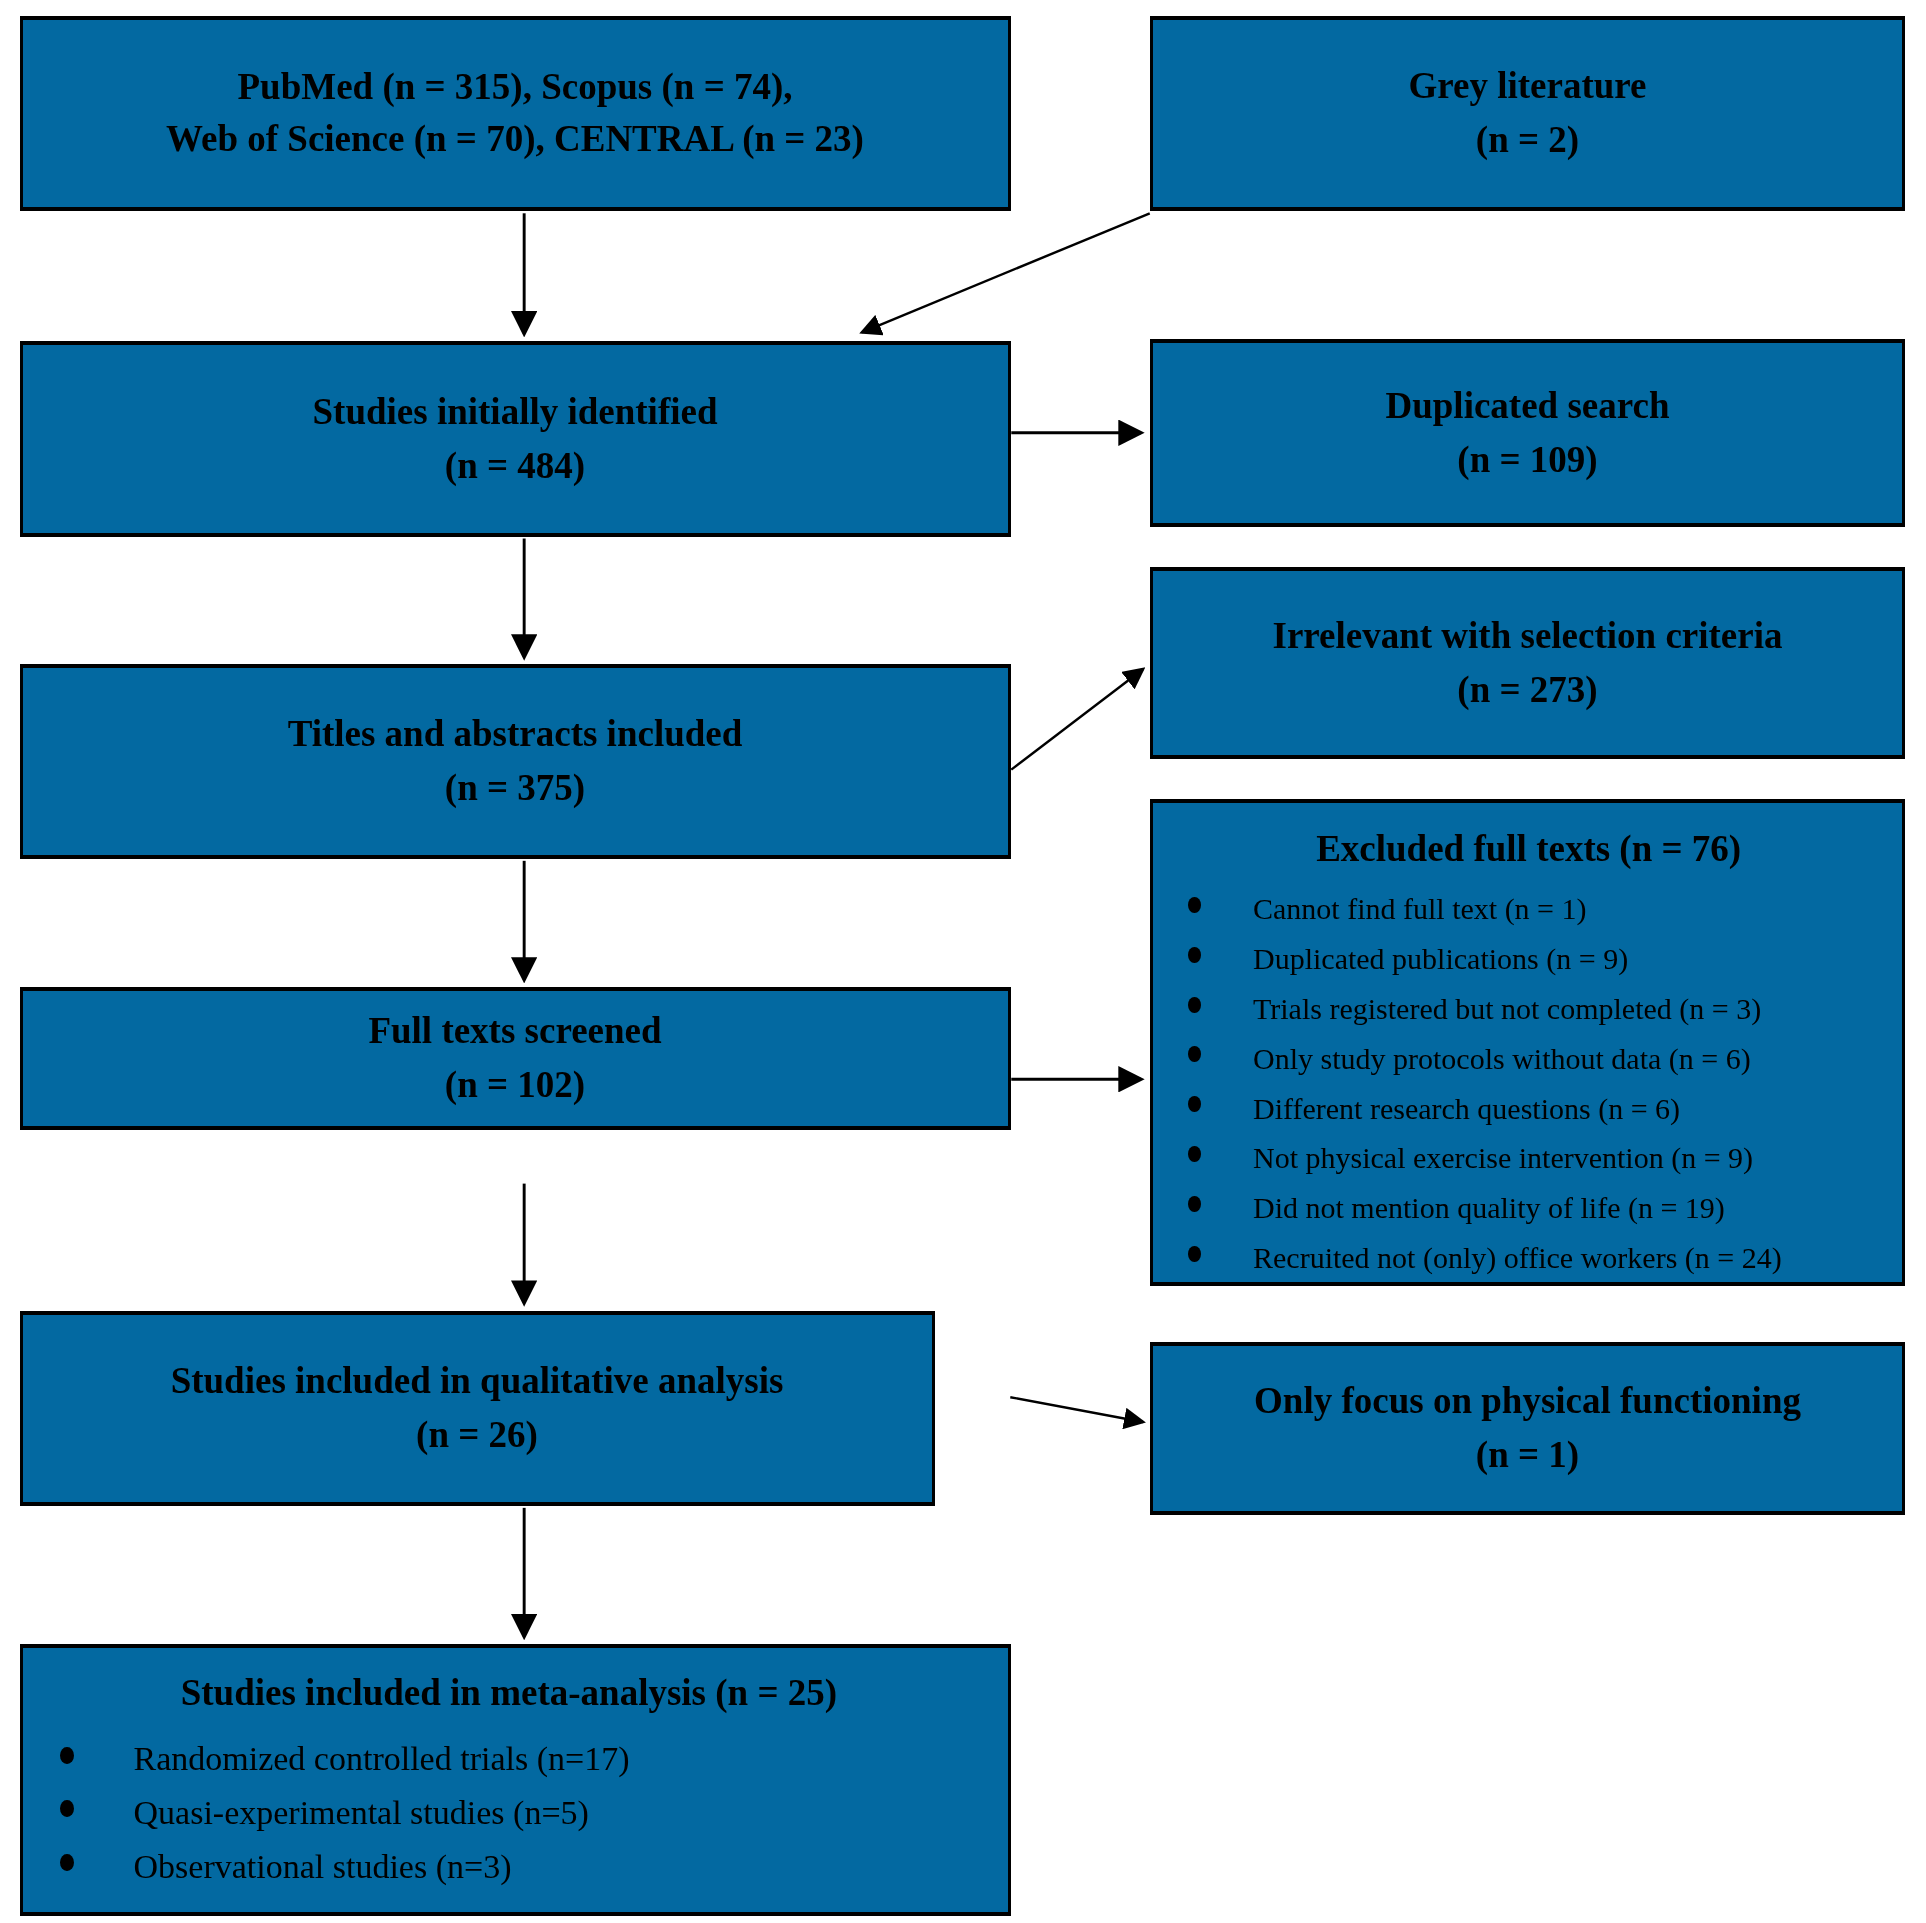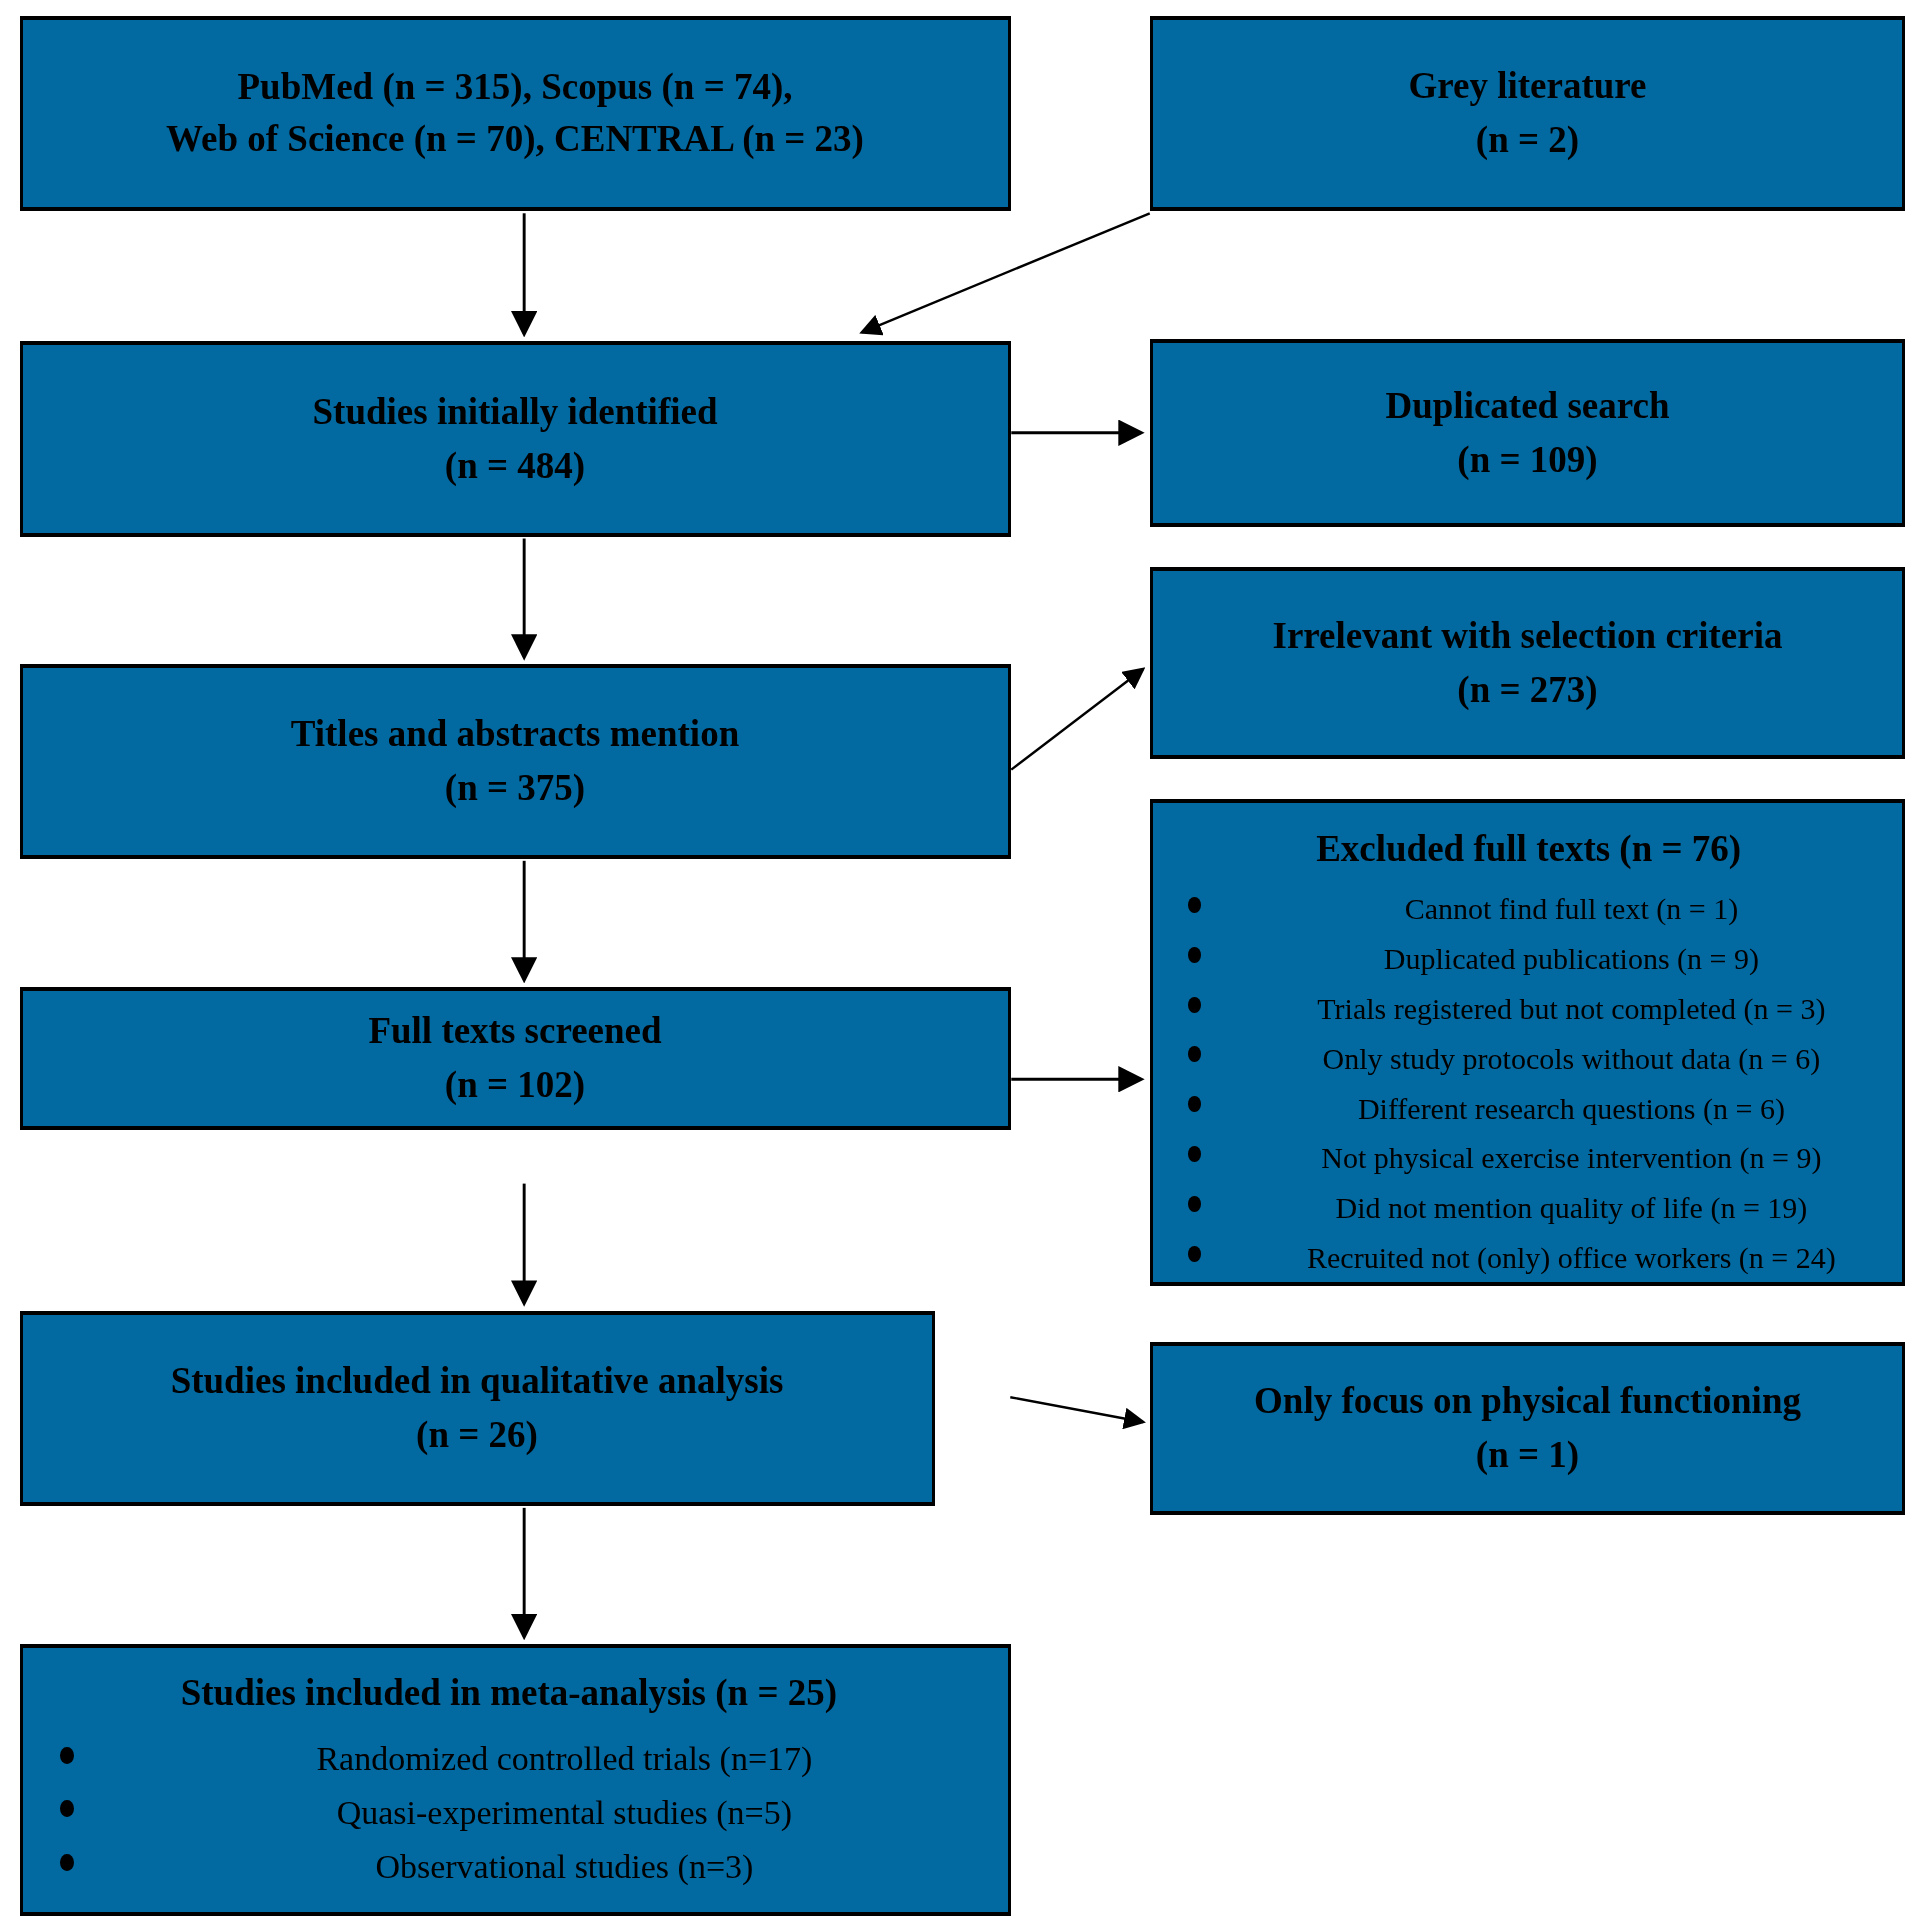--- a/index.html
+++ b/index.html
@@ -37,21 +37,21 @@
   }
   .btitle{
     font-weight:bold;
     font-size:37px;
     line-height:1.2;
     text-align:center;
     white-space:nowrap;
   }
   ul.bullets{
     list-style:none;
-    margin:0;padding:0;text-align:center;
+    margin:0;padding:0;
   }
   ul.bullets li{
     position:relative;
     font-weight:normal;
   }
   ul.bullets li::before{
     content:"";
     position:absolute;
     background:#000;
     border-radius:50%;
@@ -110,21 +110,21 @@
     <div class="line">PubMed (n = 315), Scopus (n = 74),</div>
     <div class="line">Web of Science (n = 70), CENTRAL (n = 23)</div>
   </div>
 
   <div class="box centered" style="left:19.5px;top:341px;width:991px;height:196px;">
     <div class="line">Studies initially identified</div>
     <div class="line">(n = 484)</div>
   </div>
 
   <div class="box centered" style="left:19.5px;top:664px;width:991px;height:195px;">
-    <div class="line">Titles and abstracts mention</div>
+    <div class="line">Titles and abstracts included</div>
     <div class="line">(n = 375)</div>
   </div>
 
   <div class="box centered" style="left:19.5px;top:987px;width:991px;height:143px;">
     <div class="line">Full texts screened</div>
     <div class="line">(n = 102)</div>
   </div>
 
   <div class="box centered" style="left:19.5px;top:1311px;width:915px;height:195px;">
     <div class="line">Studies included in qualitative analysis</div>

